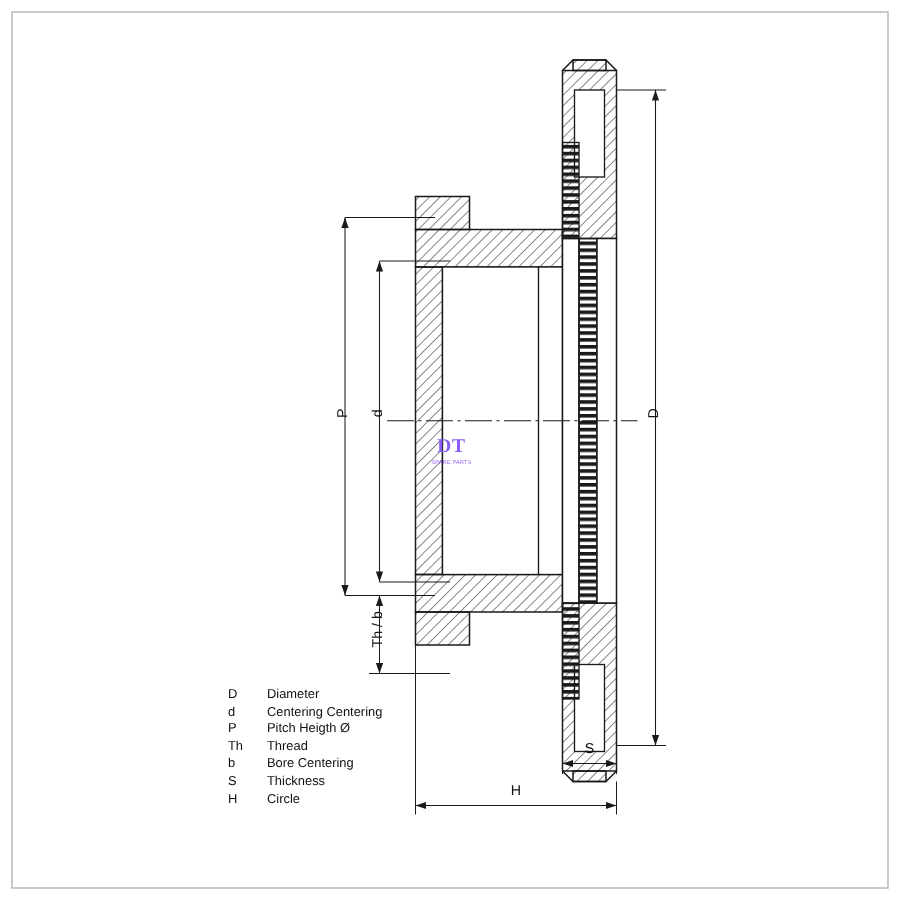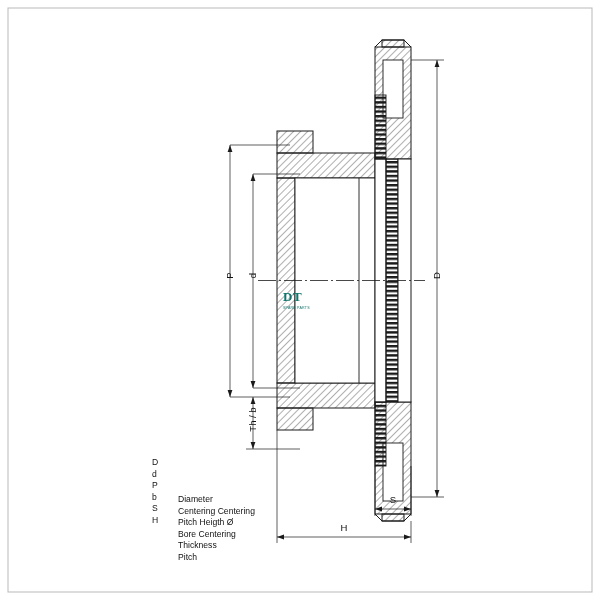--- a/index.html
+++ b/index.html
@@ -40,38 +40,38 @@
     line-height: 11.6px;
   }
   .legend-sym {
     width: 26px;
     font-size: 8.6px;
     color: #111111;
   }
   .legend-desc {
     font-size: 8.6px;
     color: #111111;
-    margin-top: 37px;
   }
   .dimlabel {
     position: absolute;
     font-size: 9.5px;
     color: #111111;
   }
   .rot {
     transform: rotate(-90deg);
     transform-origin: 50% 50%;
     white-space: nowrap;
   }
   .wm {
     position: absolute;
     left: 283px;
     top: 289px;
     width: 36px;
-    color: #0f766e;
+    text-align: center;
+    color: #8b5cf6;
   }
   .wm-main {
     font-size: 13px;
     font-weight: bold;
     letter-spacing: 0.5px;
     font-family: "Liberation Serif", serif;
   }
   .wm-sub {
     font-size: 3.6px;
     letter-spacing: 0.2px;
@@ -198,26 +198,30 @@
     </div>
     <div class="legend-row">
       <span class="legend-sym">d</span>
       <span class="legend-desc">Centering Centering</span>
     </div>
     <div class="legend-row">
       <span class="legend-sym">P</span>
       <span class="legend-desc">Pitch Heigth Ø</span>
     </div>
     <div class="legend-row">
+      <span class="legend-sym">Th</span>
+      <span class="legend-desc">Thread</span>
+    </div>
+    <div class="legend-row">
       <span class="legend-sym">b</span>
       <span class="legend-desc">Bore Centering</span>
     </div>
     <div class="legend-row">
       <span class="legend-sym">S</span>
       <span class="legend-desc">Thickness</span>
     </div>
     <div class="legend-row">
       <span class="legend-sym">H</span>
-      <span class="legend-desc">Pitch</span>
+      <span class="legend-desc">Circle</span>
     </div>
   </div>
 
 </div>
 
 </body></html>

